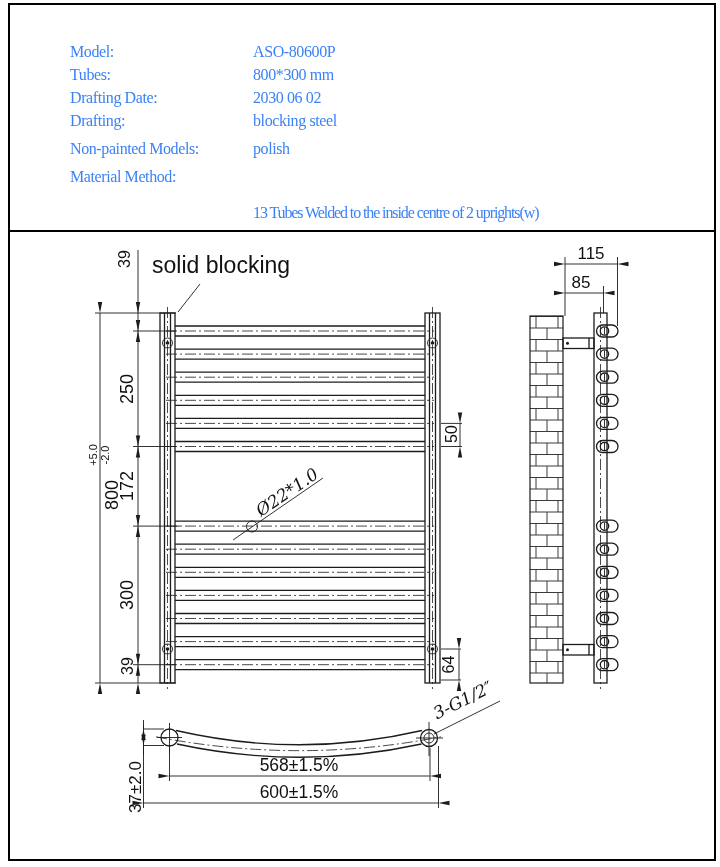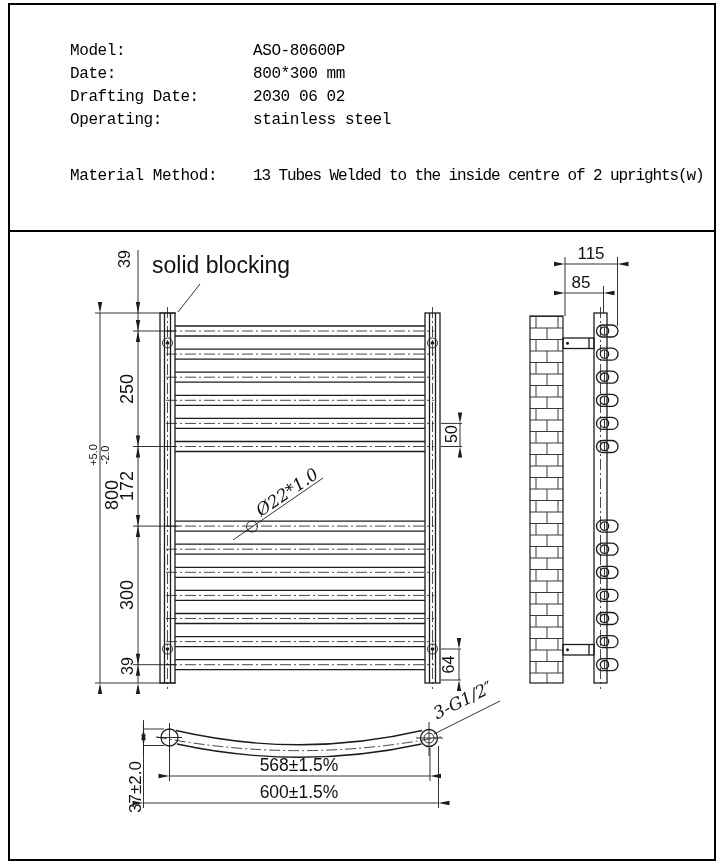--- a/index.html
+++ b/index.html
@@ -3,24 +3,24 @@
 <meta charset="utf-8">
 <style>
   html,body{margin:0;padding:0;background:#fff;}
   body{width:720px;height:867px;position:relative;overflow:hidden;
        font-family:"Liberation Sans",sans-serif;color:#111;}
   .page-border{position:absolute;left:8px;top:3px;width:708px;height:858px;
        border:2px solid #000;box-sizing:border-box;}
   .sep-line{position:absolute;left:8px;top:230px;width:708px;height:2px;background:#000;}
   .spec{position:absolute;left:0;top:0;width:720px;height:232px;}
   .spec-row{position:absolute;left:70px;white-space:nowrap;
-       font-family:Liberation Mono, monospace;font-size:16px;letter-spacing:-0.4px;
-       line-height:1.1;color:#000000;}
+       font-family:Liberation Serif, serif;font-size:16px;letter-spacing:-0.4px;
+       line-height:1.1;color:#3b82f6;}
   .spec-val{position:absolute;left:183px;top:0;white-space:nowrap;}
-  .squeeze{letter-spacing:-1.1px;}
+  .squeeze{letter-spacing:-1.1px;margin-top:36px;}
   svg{position:absolute;left:0;top:0;}
   .obj{stroke:#1c1c1c;stroke-width:1.3;fill:none;}
   .thin{stroke:#1c1c1c;stroke-width:0.9;fill:none;}
   .cl{stroke:#1c1c1c;stroke-width:0.8;fill:none;stroke-dasharray:11 3 2 3;}
   .fillb{fill:#1c1c1c;stroke:none;}
   .brk{stroke:#3a3a3a;stroke-width:1;}
   text{fill:#111;}
   .dim{font-family:"Liberation Sans",sans-serif;font-size:17px;}
   .dim-lg{font-family:"Liberation Sans",sans-serif;font-size:17.5px;}
   .dim-sm{font-family:"Liberation Sans",sans-serif;font-size:16px;}
@@ -33,30 +33,34 @@
 <body>
 
 <div class="page-border"></div>
 
 <div class="spec">
   <div class="spec-row" style="top:43px">
     <span>Model:</span>
     <span class="spec-val">ASO-80600P</span>
   </div>
   <div class="spec-row" style="top:66px">
-    <span>Date:</span>
+    <span>Tubes:</span>
     <span class="spec-val">800*300 mm</span>
   </div>
   <div class="spec-row" style="top:89px">
     <span>Drafting Date:</span>
     <span class="spec-val">2030 06 02</span>
   </div>
   <div class="spec-row" style="top:112px">
-    <span>Operating:</span>
-    <span class="spec-val">stainless steel</span>
+    <span>Drafting:</span>
+    <span class="spec-val">blocking steel</span>
+  </div>
+  <div class="spec-row" style="top:140px">
+    <span>Non-painted Models:</span>
+    <span class="spec-val">polish</span>
   </div>
   <div class="spec-row" style="top:168px">
     <span>Material Method:</span>
     <span class="spec-val squeeze">13 Tubes Welded to the inside centre of 2 uprights(w)</span>
   </div>
 </div>
 
 <div class="sep-line"></div>
 
 <svg width="720" height="867" viewBox="0 0 720 867">

